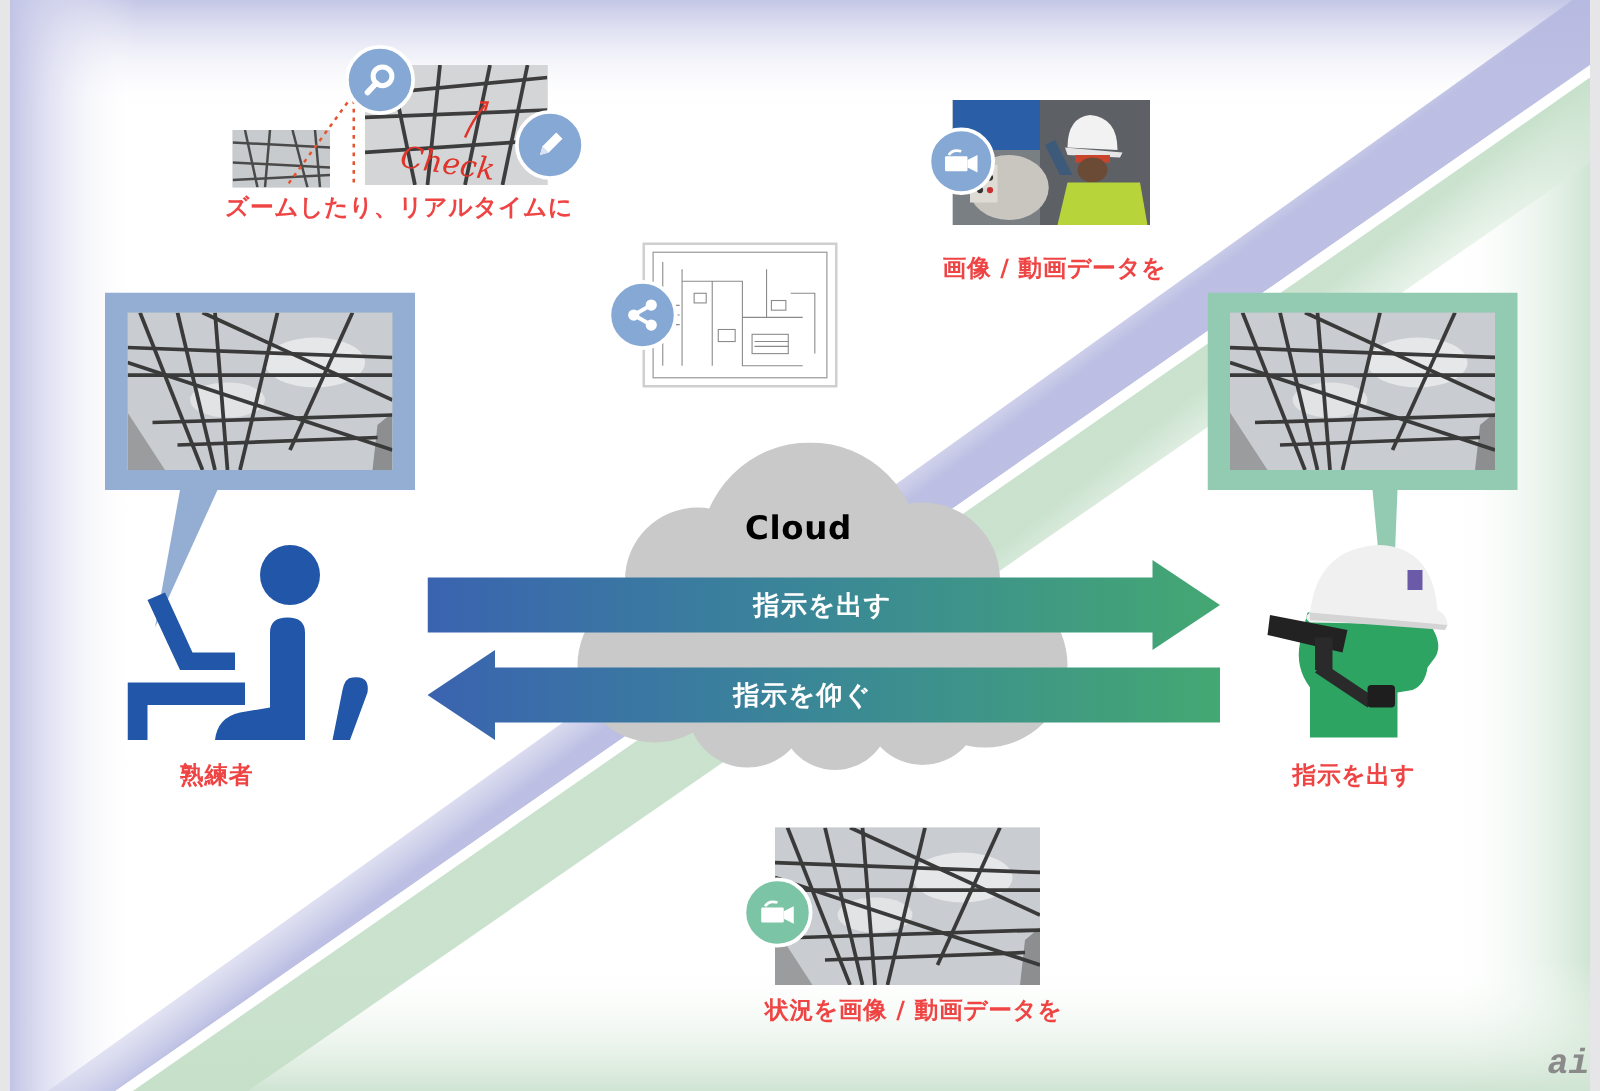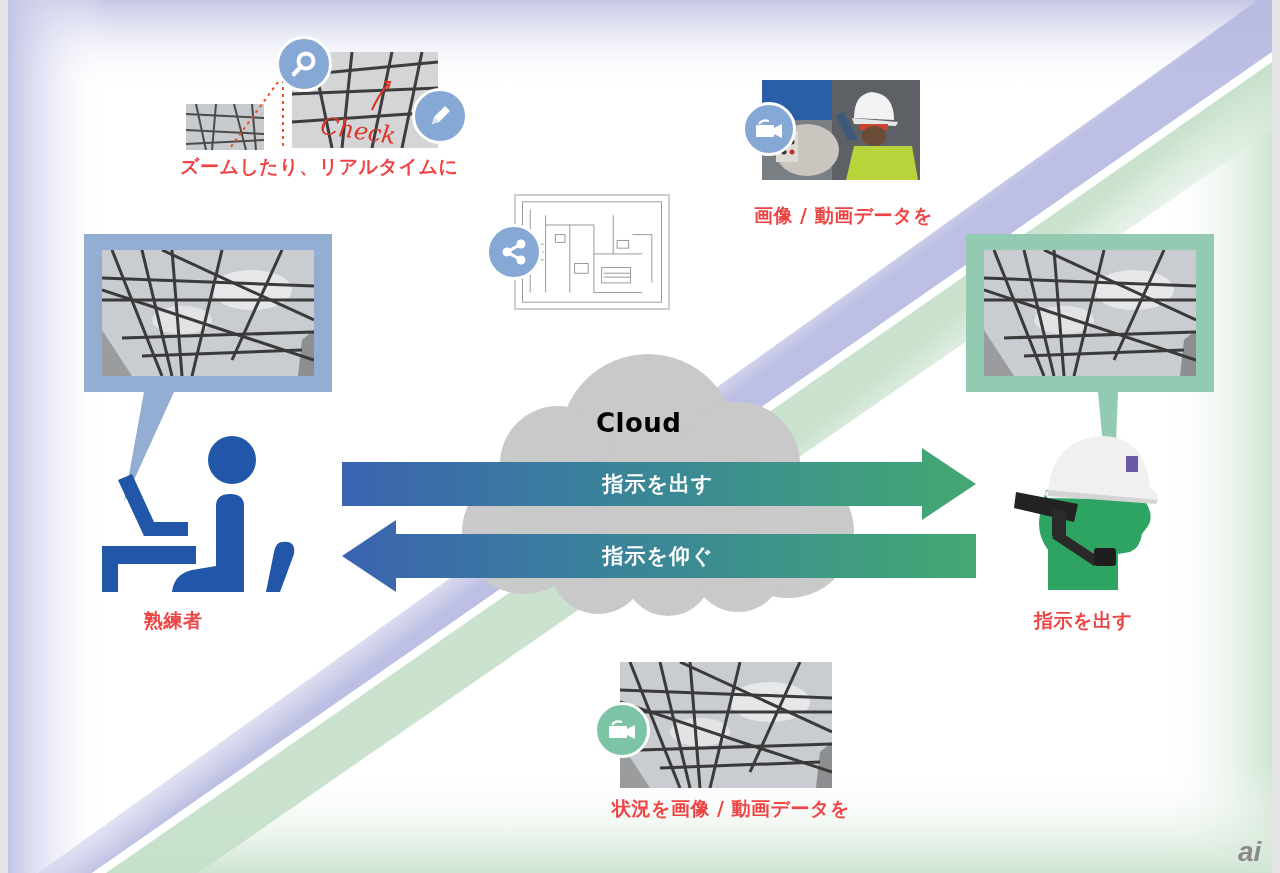--- a/index.html
+++ b/index.html
@@ -270,21 +270,21 @@
       <linearGradient id="arrowGrad" x1="0" y1="0" x2="1" y2="0">
         <stop offset="0" stop-color="#3a63b0"></stop>
         <stop offset="0.5" stop-color="#3a8896"></stop>
         <stop offset="1" stop-color="#44a872"></stop>
       </linearGradient>
     </defs>
     <path d="M0 14 L580 14 L580 0 L634 36 L580 72 L580 58 L0 58 Z" fill="url(#arrowGrad)"></path>
     <path d="M634 86 L54 86 L54 72 L0 108 L54 144 L54 130 L634 130 Z" fill="url(#arrowGrad)"></path>
   </svg>
   <div class="arrow-text" style="left:560px;top:470px;width:180px">指示を出す</div>
-  <div class="arrow-text" style="left:560px;top:542px;width:180px">指示を仰ぐ</div>
+  <div class="arrow-text" style="left:544px;top:542px;width:180px">指示を仰ぐ</div>
 
   <div class="photo" style="left:612px;top:662px;width:212px;height:126px">
     <svg viewBox="0 0 212 126">
       <rect width="212" height="126" fill="#c9ccd0"></rect>
       <ellipse cx="150" cy="40" rx="40" ry="20" fill="#e6e7e9"></ellipse>
       <ellipse cx="80" cy="70" rx="30" ry="14" fill="#e2e3e5"></ellipse>
       <polygon points="0,80 30,126 0,126" fill="#9a9c9e"></polygon>
       <polygon points="200,90 212,80 212,126 196,126" fill="#8c8e90"></polygon>
       <g stroke="#3a3a3a" stroke-width="3">
         <line x1="0" y1="28" x2="212" y2="36"></line>
@@ -303,14 +303,14 @@
   </div>
   <div class="circle-icon" style="left:586px;top:702px;width:56px;height:56px;background:#7cc4a6">
     <svg width="30" height="22" viewBox="0 0 30 22">
         <rect x="2" y="7" width="18" height="12" rx="1" fill="#fff"></rect>
         <path d="M20 10 L28 6 L28 20 L20 16 Z" fill="#fff"></path>
         <path d="M5 6 Q8 1 15 3" stroke="#fff" stroke-width="2.2" fill="none"></path>
       </svg>
   </div>
   <div class="label" style="left:604px;top:796px">状況を画像 / 動画データを</div>
 
-  <div class="abs" style="left:1230px;top:836px;font-size:28px;font-style:italic;font-weight:bold;color:#8a8a8a;font-family:Liberation Sans, sans-serif">ai</div>
+  <div class="abs" style="left:1230px;top:836px;font-size:28px;font-style:italic;font-weight:bold;color:#8a8a8a;font-family:Liberation Mono, monospace">ai</div>
 </div>
 
 </body></html>

